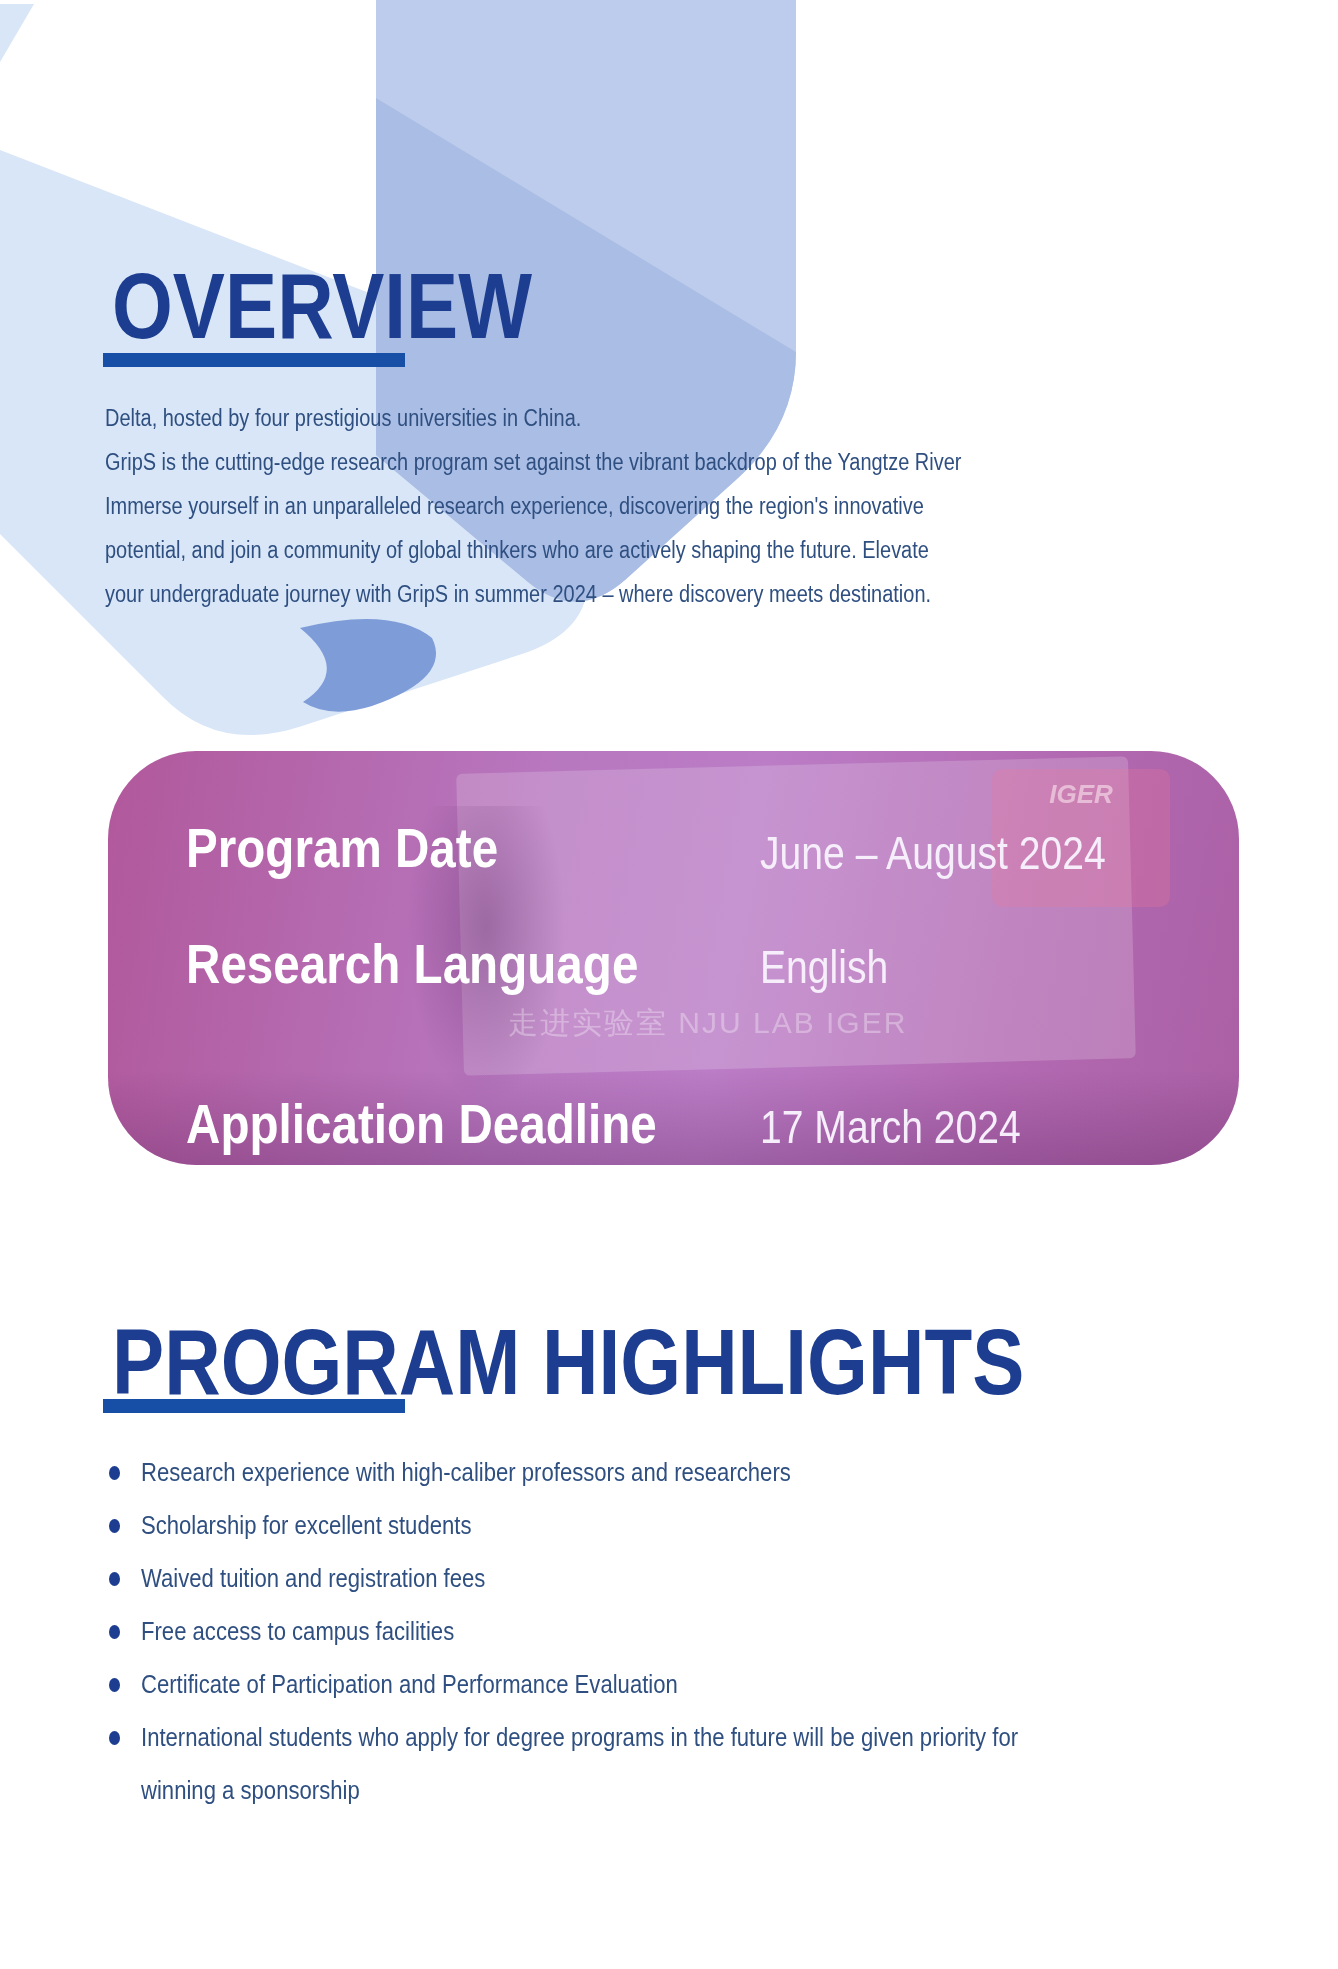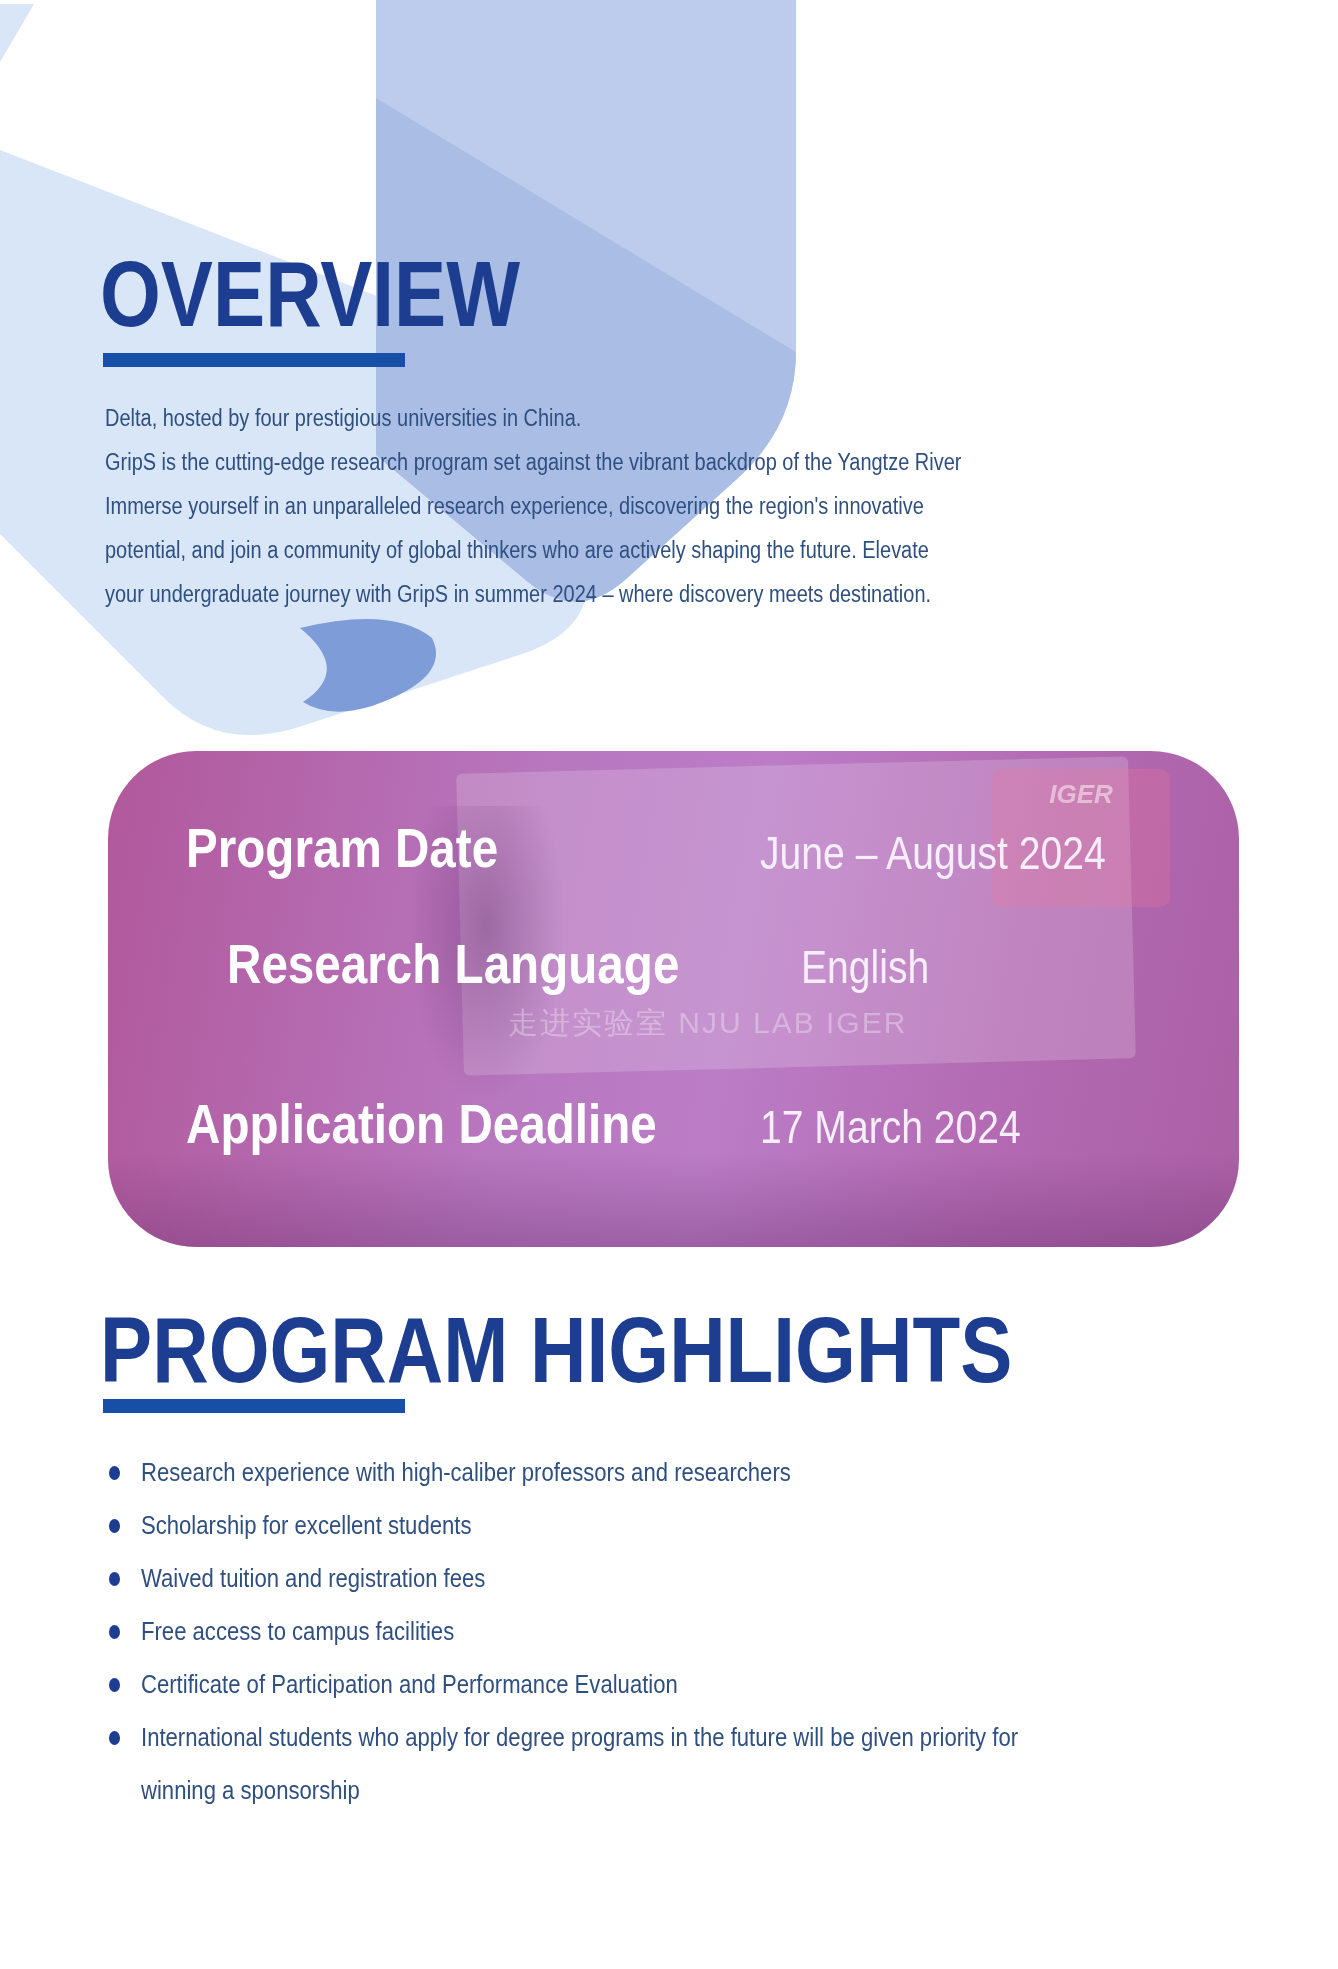--- a/index.html
+++ b/index.html
@@ -6,37 +6,37 @@
   .page {
     position:relative; width:1338px; height:1969px;
     background:#ffffff; overflow:hidden;
     font-family:"Liberation Sans", sans-serif;
   }
   .bg-svg { position:absolute; left:0; top:0; width:1338px; height:1969px; pointer-events:none; }
 
   .cond { display:inline-block; transform:scaleX(0.85); transform-origin:left top; }
 
   h1.sec-title {
-    position:absolute; margin:0; line-height:1;
+    position:absolute; margin:12px; line-height:1;
     font-size:92px; font-weight:700; color:#1d3e90;
     white-space:nowrap; letter-spacing:0px;
   }
   #overview-title   { left:100px; top:248px; }
   #highlights-title { left:100px; top:1304px; }
 
   .rule { position:absolute; width:302px; height:14px; background:#164fa5; }
   #rule-overview   { left:103px; top:353px; }
   #rule-highlights { left:103px; top:1399px; }
 
   .body-copy { position:absolute; left:105px; top:396px; color:#2e4f80; font-size:23.5px; }
   .body-copy .line { line-height:44px; white-space:nowrap; }
 
   
   .card {
-    position:absolute; left:108px; top:751px; width:1131px; height:496px;
+    position:absolute; left:108px; top:751px; width:1131px; height:414px;
     border-radius:88px; overflow:hidden;
     background:linear-gradient(100deg,#b1589b 0%,#b878c0 38%,#bb7dc6 55%,#b269b1 80%,#ab60a5 100%);
   }
   .photo-screen {
     position:absolute; left:352px; top:14px; width:672px; height:302px;
     background:rgba(246,238,250,0.20); border-radius:6px; transform:rotate(-1.5deg);
   }
   .photo-person {
     position:absolute; left:298px; top:55px; width:160px; height:300px;
     background:radial-gradient(ellipse at 50% 40%, rgba(70,25,80,0.30), rgba(70,25,80,0) 70%);
@@ -51,21 +51,21 @@
   .photo-caption {
     position:absolute; left:400px; top:252px; white-space:nowrap;
     font-size:30px; letter-spacing:2px; color:rgba(255,255,255,0.32);
   }
   .photo-bottom-shade {
     position:absolute; left:0; bottom:0; width:100%; height:95px;
     background:linear-gradient(180deg, rgba(90,35,95,0) 0%, rgba(88,32,92,0.30) 100%);
   }
   .card .row { position:absolute; left:78px; display:flex; align-items:baseline; }
   #card-row-0 { top:64px;align-items:flex-end; }
-  #card-row-1 { top:180px;margin-left:41px; }
+  #card-row-1 { top:180px; }
   #card-row-2 { top:300px;margin-top:40px; }
   .card .label-cell { width:574px; }
   .card .label { font-size:56px; font-weight:700; color:#ffffff; white-space:nowrap; }
   .card .value { font-size:46px; font-weight:400; color:#f6eefb; white-space:nowrap; }
 
   
   .highlights-list {
     position:absolute; left:105px; top:1446px; width:1140px;
     list-style:none; margin:0; padding:0;
   }

